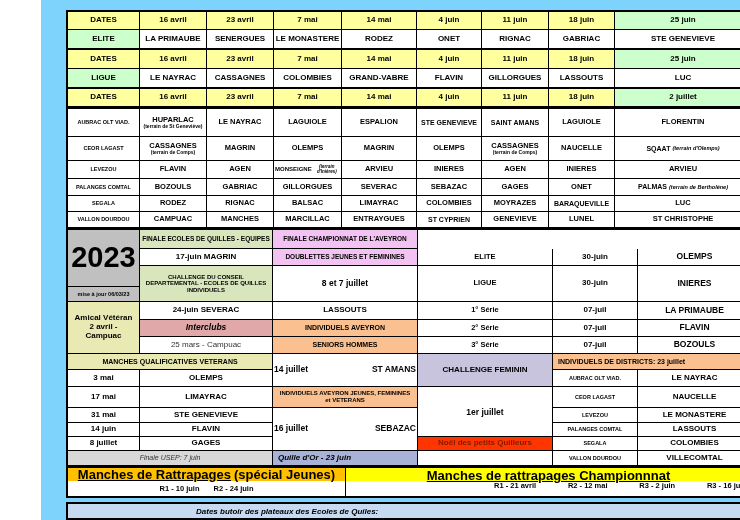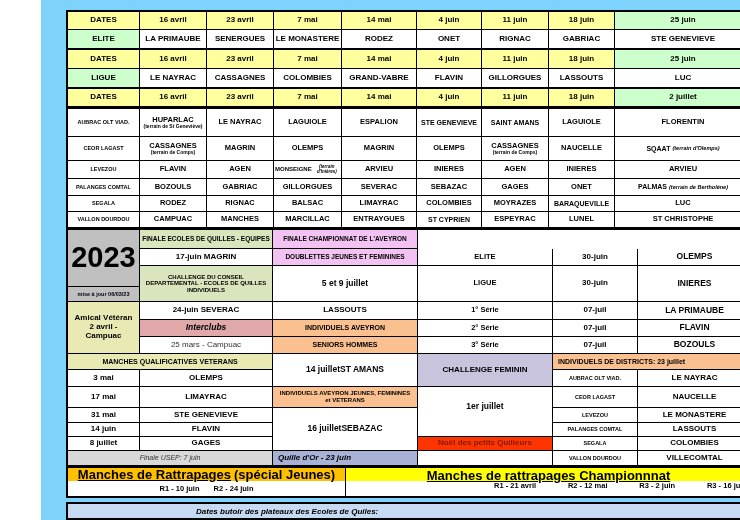--- a/index.html
+++ b/index.html
@@ -29,22 +29,22 @@
   .mainsm{font-size:6px;font-weight:bold}
   .it{font-style:italic}
   .plain{font-weight:normal;color:#333;font-size:8px}
   .left{justify-content:flex-start;text-align:left;padding-left:5px}
   .yl{background:#ffff9e}.gn{background:#ccffcc}.ge{background:#d9e5bd}.kh{background:#e9e9b4}
   .gy{background:#c0c0c0}.pk{background:#f2c2f2}.or{background:#fac090}.bl{background:#8fbbe6}
   .lv{background:#c8c4de}.lv2{background:#a8b2d6}.sl{background:#e0a8a8}
   .rd{background:#ff3500;color:#7f1c00}.gu{background:#d8d8d8}
   .year{flex:1;display:flex;align-items:center;justify-content:center;font-size:29px;font-weight:bold;width:100%}
   .upd{border-top:1px solid #000;height:15px;display:flex;align-items:center;justify-content:center;font-size:5.5px;font-weight:bold;width:100%;box-sizing:border-box}
-  .pair{justify-content:center}
-  .topcell{align-items:flex-start;padding-top:15px}
+  .pair{justify-content:space-between}
+  .topcell{align-items:flex-start;padding-top:21px}
   .bars{position:absolute;left:25px;top:467px;width:687px;border:2px solid #000;border-top:1px solid #000;box-sizing:border-box;background:#fff}
   .bar1{display:flex;height:13px}
   .bar2{display:flex;height:15px}
   .bcl{width:278px;border-right:1px solid #000;display:flex;align-items:center;justify-content:center;box-sizing:border-box}
   .bcr{flex:1;display:flex;justify-content:center;box-sizing:border-box}
   .am{background:#ffc000}.yy{background:#ffff00}
   .u{text-decoration:underline}
   .b1t{font-size:13px;font-weight:bold}
   .rdt{font-size:7.5px;font-weight:bold}
   .r-left{display:flex;gap:14px;justify-content:center}
@@ -179,41 +179,41 @@
       <div class="c tn">MOYRAZES</div>
       <div class="c f7">BARAQUEVILLE</div>
       <div class="c tn nr">LUC</div>
 
       <div class="c f55">VALLON DOURDOU</div>
       <div class="c tn">CAMPUAC</div>
       <div class="c tn">MANCHES</div>
       <div class="c tn">MARCILLAC</div>
       <div class="c tn">ENTRAYGUES</div>
       <div class="c f7">ST CYPRIEN</div>
-      <div class="c tn">ESPEYRAC</div>
+      <div class="c tn">GENEVIEVE</div>
       <div class="c tn">LUNEL</div>
       <div class="c tn nr">ST CHRISTOPHE</div>
     </div>
 
     <div class="g3">
       <div class="c gy tc" style="grid-area:1/1/4/2;padding:0">
         <div class="year">2023</div>
         <div class="upd">mise à jour 06/03/23</div>
       </div>
       <div class="c ge f65" style="grid-area:1/2/2/3">FINALE ECOLES DE QUILLES - EQUIPES</div>
       <div class="c pk f65" style="grid-area:1/3/2/4">FINALE CHAMPIONNAT DE L'AVEYRON</div>
 
       <div class="c f8" style="grid-area:2/2/3/3">17-juin MAGRIN</div>
       <div class="c pk f65" style="grid-area:2/3/3/4">DOUBLETTES JEUNES ET FEMININES</div>
       <div class="c f75" style="grid-area:2/4/3/5">ELITE</div>
       <div class="c f8" style="grid-area:2/5/3/6">30-juin</div>
       <div class="c f85 nr" style="grid-area:2/6/3/7">OLEMPS</div>
 
       <div class="c ge f6" style="grid-area:3/2/4/3;padding:0 4px">CHALLENGE DU CONSEIL DEPARTEMENTAL - ECOLES DE QUILLES INDIVIDUELS</div>
-      <div class="c f85" style="grid-area:3/3/4/4">5 et 9 juillet</div>
+      <div class="c f85" style="grid-area:3/3/4/4">8 et 7 juillet</div>
       <div class="c f75" style="grid-area:3/4/4/5">LIGUE</div>
       <div class="c f8" style="grid-area:3/5/4/6">30-juin</div>
       <div class="c f85 nr" style="grid-area:3/6/4/7">INIERES</div>
 
       <div class="c kh f8" style="grid-area:4/1/7/2;padding:0 5px">Amical Vétéran 2 avril - Campuac</div>
       <div class="c f8" style="grid-area:4/2/5/3">24-juin SEVERAC</div>
       <div class="c f8" style="grid-area:4/3/5/4">LASSOUTS</div>
       <div class="c f75" style="grid-area:4/4/5/5">1° Série</div>
       <div class="c f8" style="grid-area:4/5/5/6">07-juil</div>
       <div class="c f85 nr" style="grid-area:4/6/5/7">LA PRIMAUBE</div>

